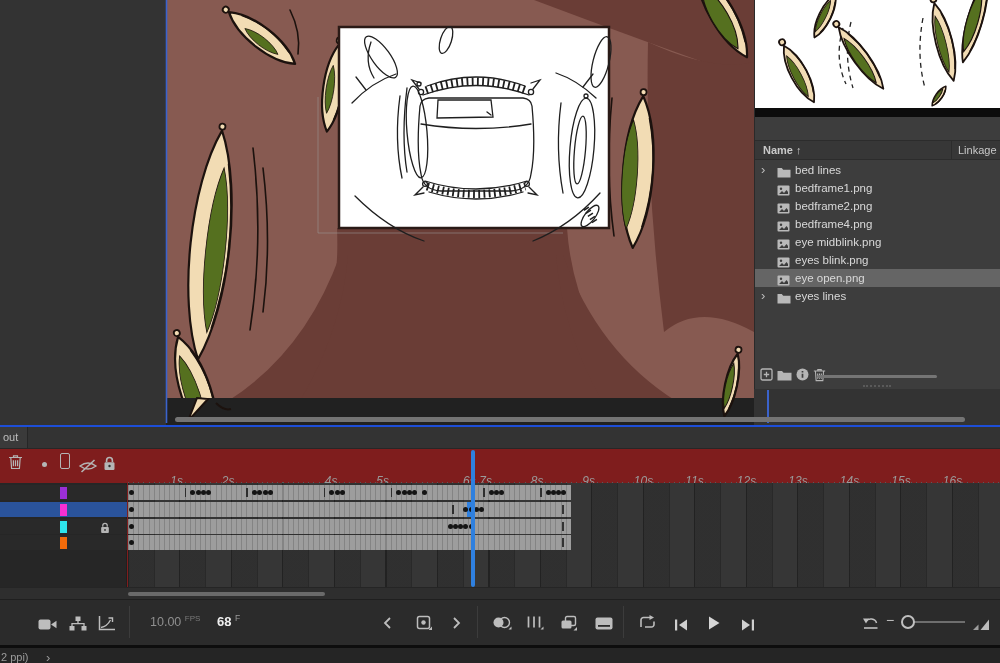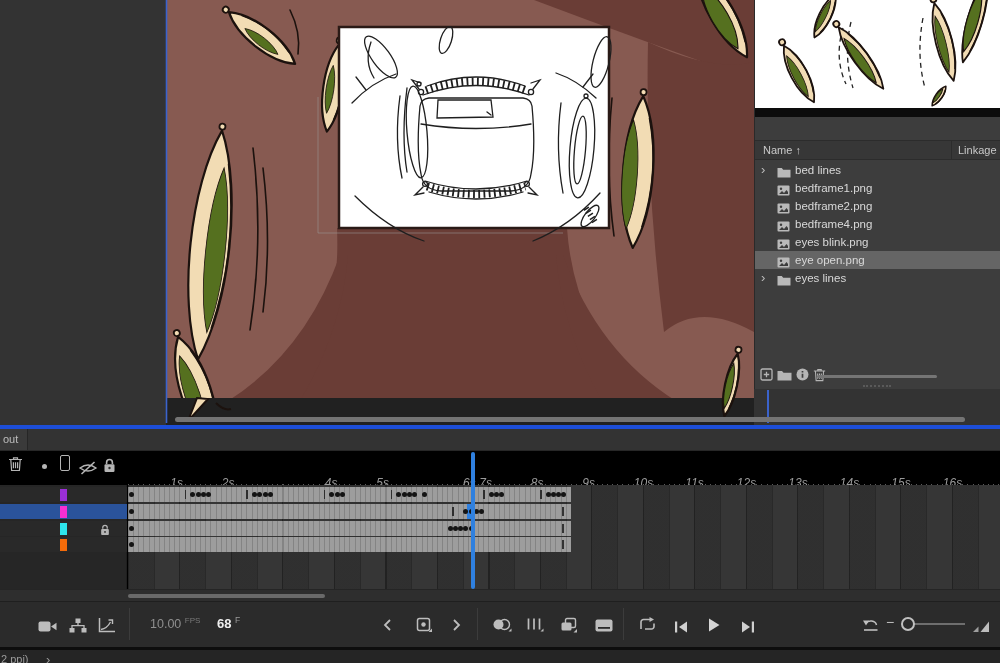--- a/index.html
+++ b/index.html
@@ -14,35 +14,35 @@
   #library{position:absolute;left:754px;top:0;width:246px;height:389px;background:#3d3d3d;
            border-left:1px solid #2a2a2a;box-sizing:border-box;font-size:11.5px;}
   #lib-preview{position:absolute;left:0;top:0;width:246px;height:108px;background:#fff;overflow:hidden;}
   #lib-blackbar{position:absolute;left:0;top:108px;width:246px;height:9px;background:#0c0c0c;}
   #lib-meta{position:absolute;left:0;top:117px;width:246px;height:23px;}
   #lib-items-count{position:absolute;left:8px;top:5px;font-size:11px;color:#c4c4c4;}
   #lib-search{position:absolute;right:4px;top:2px;width:104px;height:17px;border-radius:9px;
               background:#424242;border:1px solid #555;display:flex;align-items:center;padding-left:6px;box-sizing:border-box;}
   #lib-header{position:absolute;left:0;top:140px;width:246px;height:20px;background:#373737;
               border-top:1px solid #2c2c2c;border-bottom:1px solid #2c2c2c;box-sizing:border-box;font-size:11px;color:#c9c9c9;}
-  #lib-col-name{position:absolute;left:8px;top:3px;}
+  #lib-col-name{position:absolute;left:8px;top:3px;font-weight:bold;}
   #lib-col-div{position:absolute;left:196px;top:0;width:1px;height:18px;background:#2c2c2c;}
   #lib-col-linkage{position:absolute;left:203px;top:3px;}
   #lib-list{position:absolute;left:0;top:161px;width:246px;}
   .lib-row{position:relative;height:18px;line-height:18px;color:#d9d9d9;white-space:nowrap;}
   .lib-row.sel{background:#656565;}
   .lib-arrow{position:absolute;left:6px;top:0;font-size:13px;color:#bdbdbd;}
   .lib-icon{position:absolute;left:22px;top:3.5px;}
   .lib-label{position:absolute;left:40px;top:0;}
   #lib-footer{position:absolute;left:0;top:366px;width:246px;height:20px;}
   .lf-icon{position:absolute;top:2px;}
   #lib-footer-scroll{position:absolute;left:62px;top:9px;width:120px;height:3px;border-radius:2px;background:#757575;}
   #lib-grip{position:absolute;left:108px;top:385px;width:28px;border-top:2px dotted #5a5a5a;}
   
-  #timeline{position:absolute;left:0;top:425px;width:1000px;height:238px;background:#000000;border-top:4px solid #1d4ed8;box-sizing:border-box;}
+  #timeline{position:absolute;left:0;top:425px;width:1000px;height:238px;background:#7f1d1d;border-top:2px solid #1d4ed8;box-sizing:border-box;}
   #tl-tabbar{position:absolute;left:0;top:0;width:1000px;height:22px;background:#333;border-bottom:1px solid #272727;box-sizing:border-box;}
   #tl-tab{position:absolute;left:0;top:0;height:21px;padding:0 9px 0 3px;line-height:21px;font-size:11px;color:#bdbdbd;background:#3a3a3a;border-right:1px solid #262626;}
   #tl-header{position:absolute;left:0;top:22px;width:1000px;height:34px;}
   .hdr-i{position:absolute;top:5px;}
   .hdr-dot{position:absolute;left:42px;top:13px;width:5px;height:5px;border-radius:50%;background:#b5b5b5;}
   .hdr-rect{position:absolute;left:60px;top:4px;width:8px;height:14px;border:1.7px solid #b5b5b5;border-radius:2px;}
   #tl-left-bg{position:absolute;left:0;top:56px;width:127px;height:104px;background:#262626;border-right:1px solid #1f1f1f;box-sizing:border-box;}
   #tl-track-bg{position:absolute;left:128px;top:56px;width:872px;height:104px;background-color:#282828;
       background-image:repeating-linear-gradient(90deg,rgba(255,255,255,0.035) 0 25.75px,rgba(255,255,255,0.065) 25.75px 51.5px),
                        repeating-linear-gradient(90deg,rgba(0,0,0,0.35) 0 1px,transparent 1px 25.75px);}
@@ -266,20 +266,28 @@
               <path d="M2 9 l3-3 2 2 2.5-3 1.5 2 v2 z" fill="#3d3d3d"></path>
             </svg></span>
           <span class="lib-label">bedframe4.png</span>
         </div>
         <div class="lib-row">
           <span class="lib-icon"><svg width="13" height="11" viewBox="0 0 13 11">
               <rect x="0.5" y="0.5" width="12" height="10" rx="1" fill="#b9b9b9"></rect>
               <circle cx="4" cy="3.8" r="1.2" fill="#3d3d3d"></circle>
               <path d="M2 9 l3-3 2 2 2.5-3 1.5 2 v2 z" fill="#3d3d3d"></path>
             </svg></span>
+          <span class="lib-label">eye midblink.png</span>
+        </div>
+        <div class="lib-row">
+          <span class="lib-icon"><svg width="13" height="11" viewBox="0 0 13 11">
+              <rect x="0.5" y="0.5" width="12" height="10" rx="1" fill="#b9b9b9"></rect>
+              <circle cx="4" cy="3.8" r="1.2" fill="#3d3d3d"></circle>
+              <path d="M2 9 l3-3 2 2 2.5-3 1.5 2 v2 z" fill="#3d3d3d"></path>
+            </svg></span>
           <span class="lib-label">eyes blink.png</span>
         </div>
         <div class="lib-row sel">
           <span class="lib-icon"><svg width="13" height="11" viewBox="0 0 13 11">
               <rect x="0.5" y="0.5" width="12" height="10" rx="1" fill="#b9b9b9"></rect>
               <circle cx="4" cy="3.8" r="1.2" fill="#3d3d3d"></circle>
               <path d="M2 9 l3-3 2 2 2.5-3 1.5 2 v2 z" fill="#3d3d3d"></path>
             </svg></span>
           <span class="lib-label">eye open.png</span>
         </div>

